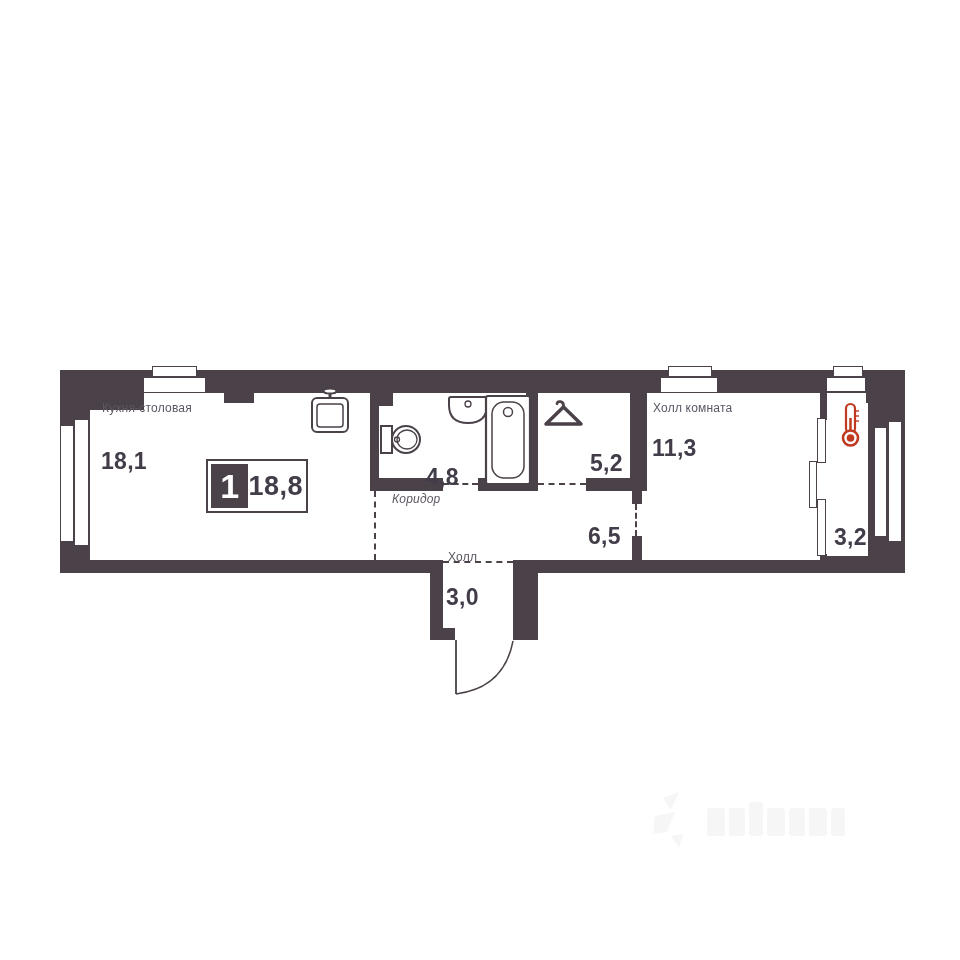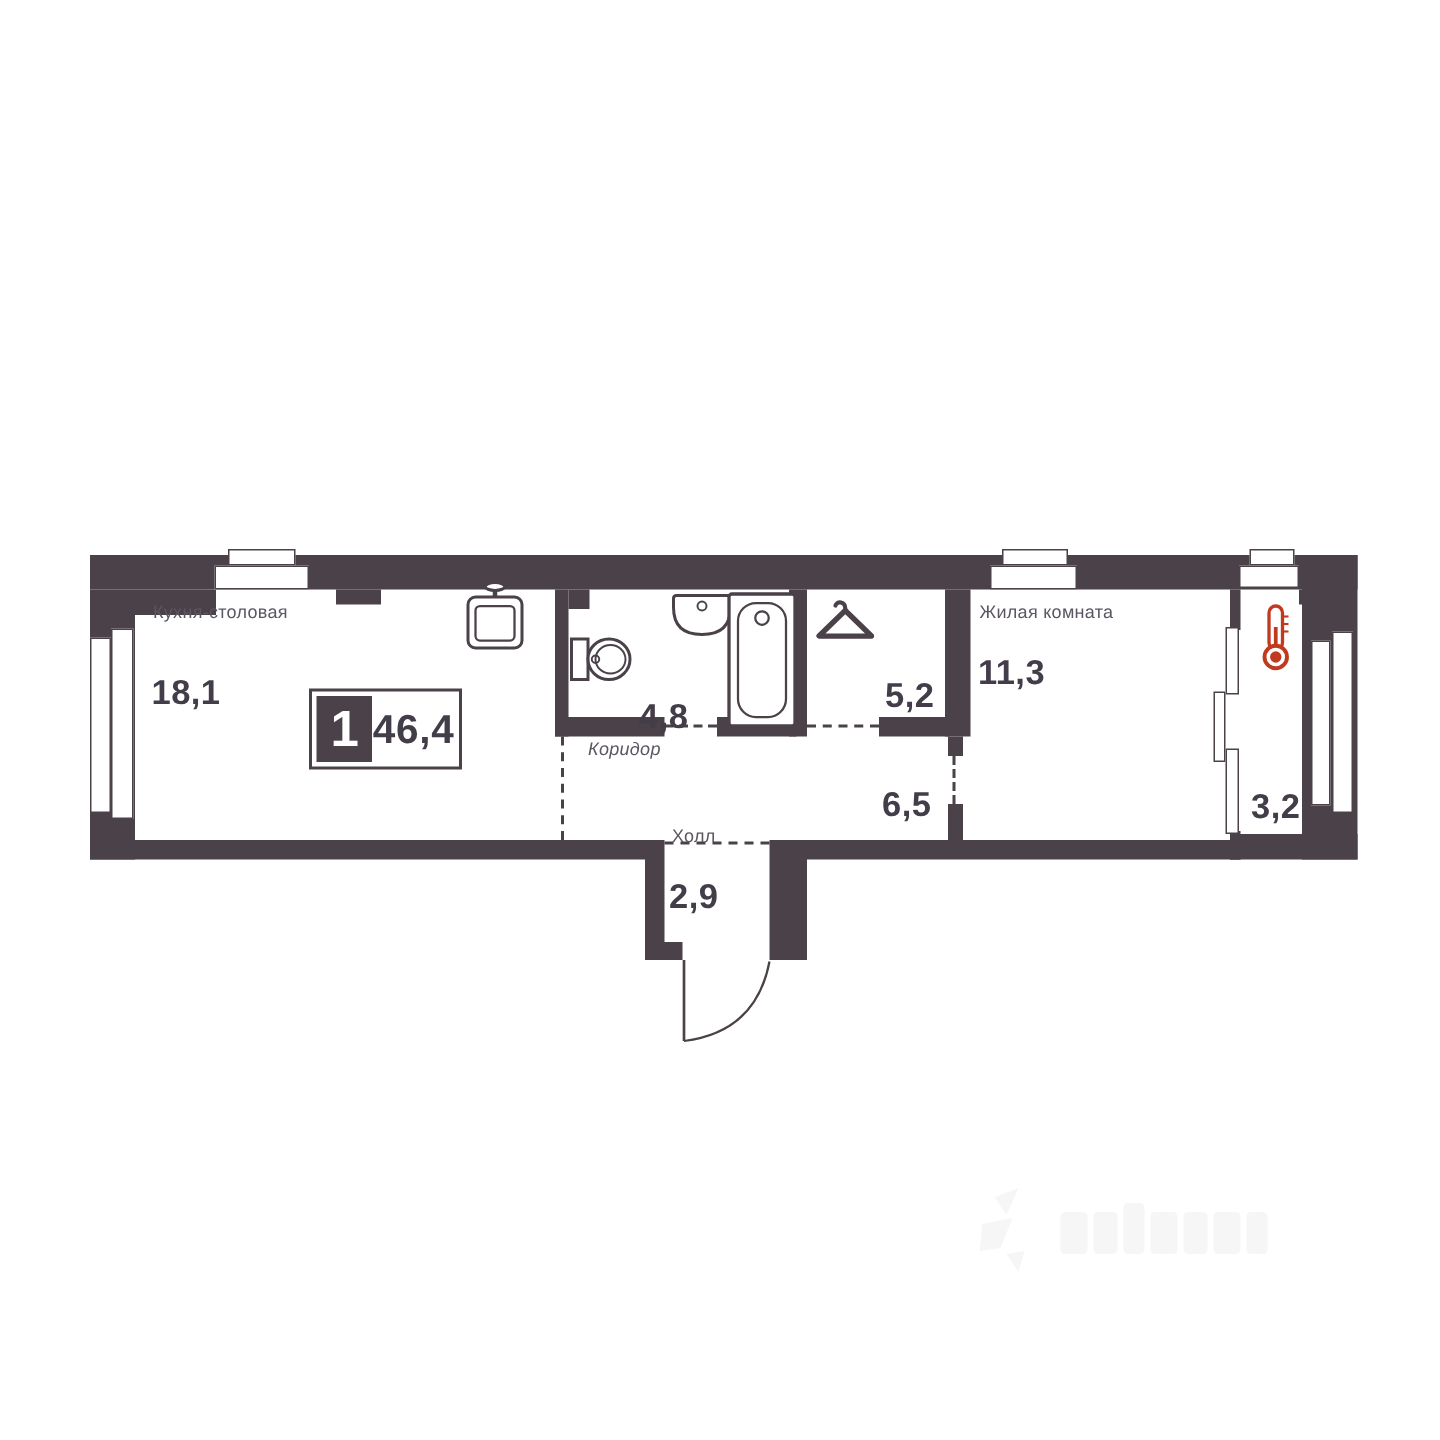--- a/index.html
+++ b/index.html
@@ -64,34 +64,34 @@
   <div class="win" style="left:826px;top:377px;width:40px;height:15px;"></div>
 
   <div class="dash-v" style="left:374px;top:491px;height:69px;"></div>
   <div class="dash-h" style="left:443px;top:483px;width:35px;"></div>
   <div class="dash-h" style="left:538px;top:483px;width:48px;"></div>
   <div class="dash-v" style="left:635px;top:504px;height:32px;"></div>
   <div class="dash-h" style="left:443px;top:561px;width:70px;"></div>
 
   <div id="badge">
     <div class="dark">1</div>
-    <div class="light">46,4</div>
+    <div class="light">18,8</div>
   </div>
 
   <div class="room-name" style="left:102px;top:399px;width:95px;">Кухня-столовая</div>
   <div class="area-num" style="left:101px;top:448px;">18,1</div>
   <div class="area-num" style="left:426px;top:464px;">4,8</div>
   <div class="area-num" style="left:590px;top:450px;">5,2</div>
-  <div class="room-name" style="left:653px;top:399px;width:90px;">Жилая комната</div>
+  <div class="room-name" style="left:653px;top:399px;width:90px;">Холл комната</div>
   <div class="area-num" style="left:652px;top:435px;">11,3</div>
   <div class="area-num" style="left:834px;top:524px;">3,2</div>
   <div class="room-name" style="left:392px;top:490px;width:120px;font-style:italic;">Коридор</div>
   <div class="area-num" style="left:588px;top:523px;">6,5</div>
   <div class="room-name" style="left:448px;top:548px;width:60px;">Холл</div>
-  <div class="area-num" style="left:446px;top:584px;">2,9</div>
+  <div class="area-num" style="left:446px;top:584px;">3,0</div>
 
   <svg class="icon" style="left:308px;top:384px;" width="44" height="52" viewBox="0 0 44 52">
     <line x1="22" y1="7" x2="22" y2="20" stroke="#4a4149" stroke-width="3"></line>
     <ellipse cx="22" cy="7" rx="6.5" ry="2.6" fill="#fff" stroke="#4a4149" stroke-width="2"></ellipse>
     <rect x="4" y="14" width="36" height="34" rx="5" fill="#fff" stroke="#4a4149" stroke-width="2"></rect>
     <rect x="9" y="20" width="26" height="23" rx="3" fill="none" stroke="#4a4149" stroke-width="1.5"></rect>
   </svg>
 
   <svg class="icon" style="left:378px;top:420px;" width="46" height="40" viewBox="0 0 46 40">
     <rect x="3" y="6" width="11" height="27" fill="#fff" stroke="#4a4149" stroke-width="2"></rect>

